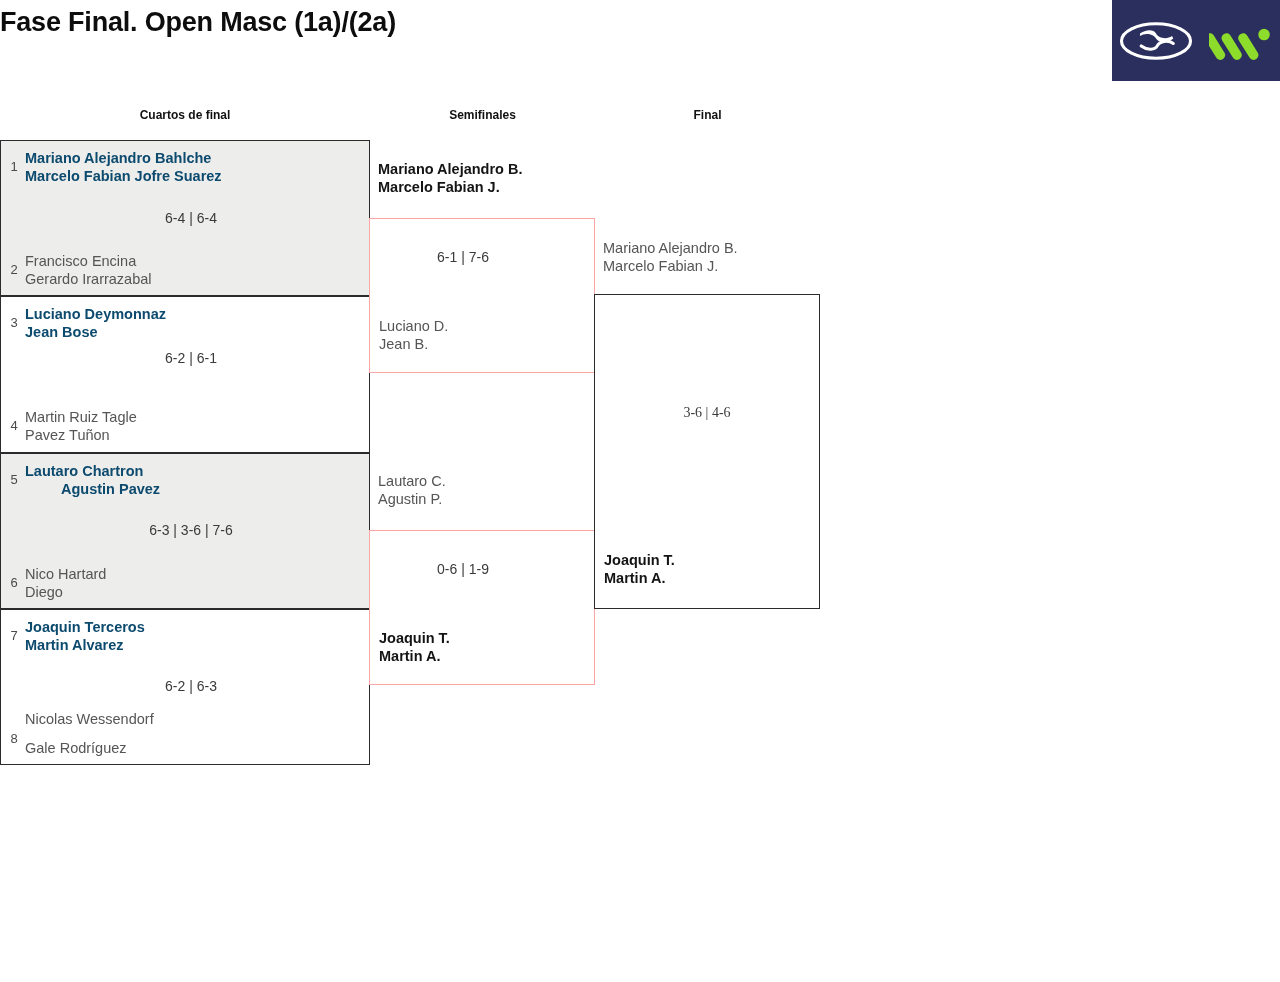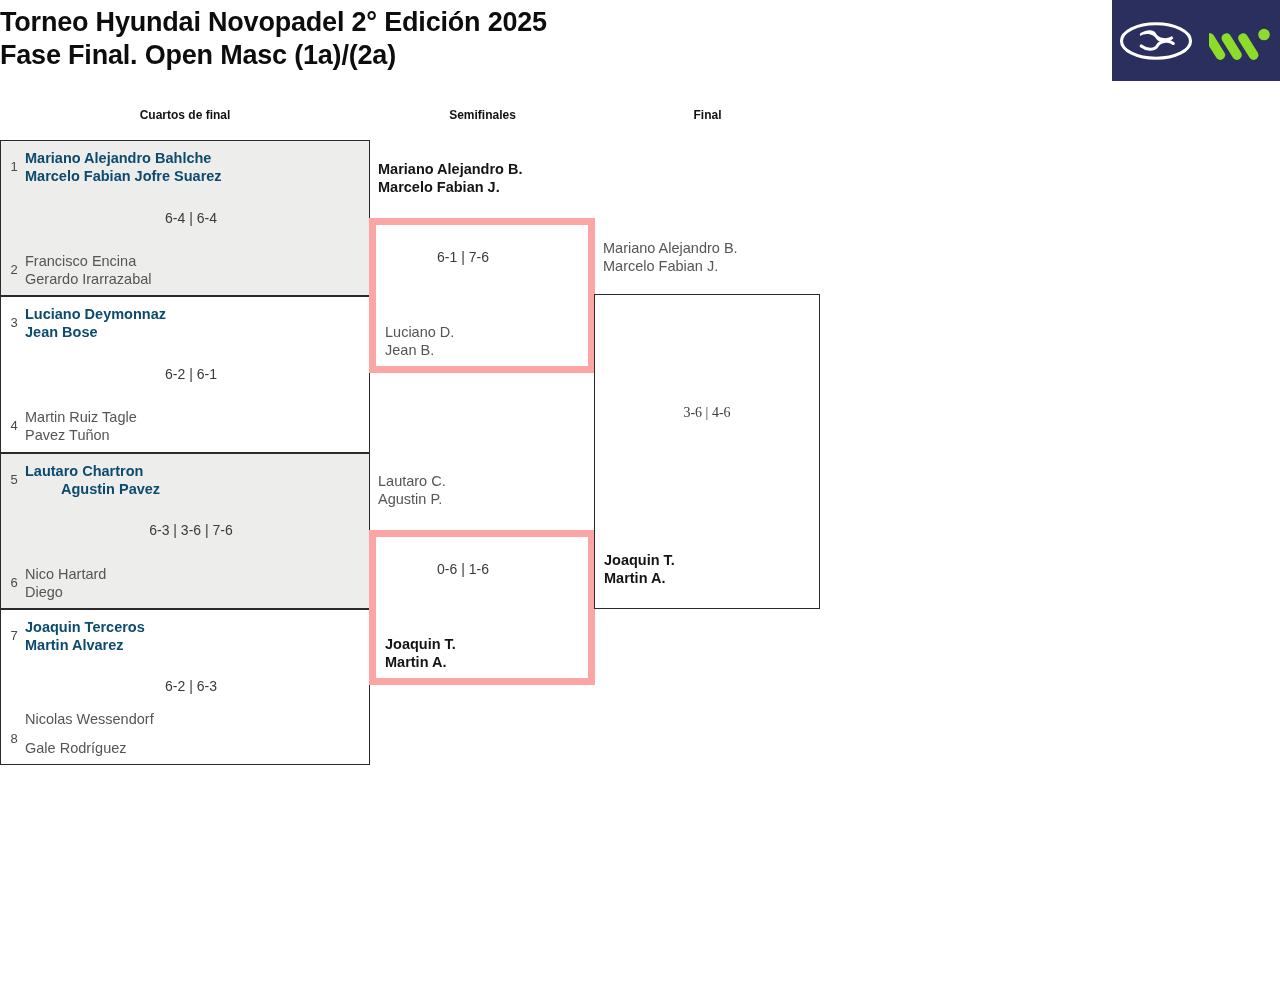--- a/index.html
+++ b/index.html
@@ -92,21 +92,21 @@
     text-align: center;
     white-space: nowrap;
   }
   .qf-score { left: 0; width: 382px; }
 
   
   .sf-box {
     position: absolute;
     left: 369px;
     width: 226px;
-    border: 7px solid #fca5a5;
+    border: 1px solid #fca5a5;
     background: #ffffff;
   }
   .sf-team {
     position: absolute;
     left: 9px;
     font-size: 14.5px;
     line-height: 18px;
     white-space: nowrap;
   }
   .sf-team.win  { font-weight: 700; color: #141414; }
@@ -131,21 +131,20 @@
   .f-team.win  { font-weight: 700; color: #141414; }
   .f-team.lose { font-weight: 400; color: #555555; }
   .f-score { left: 594px; width: 226px; }
 </style>
 </head>
 <body>
 
 <div id="root">
 
   <div class="title-block">
-    <div class="title-line">Torneo Hyundai Novopadel 2° Edición 2025</div>
     <div class="title-line">Fase Final. Open Masc (1a)/(2a)</div>
   </div>
 
   <div class="logo-box">
     <svg class="hyundai-mark" viewBox="0 0 120 64">
       <ellipse cx="60" cy="32" rx="56" ry="28" fill="none" stroke="#ffffff" stroke-width="5"></ellipse>
       <path d="M34 20 C42 14 56 12 60 20 C64 28 78 30 86 24 L88 28 C80 36 64 36 60 28 C56 20 42 18 34 24 Z" fill="#ffffff"></path>
       <path d="M36 40 C44 46 58 48 62 40 C66 32 80 30 88 36" fill="none" stroke="#ffffff" stroke-width="5" stroke-linecap="round"></path>
     </svg>
     <svg class="m-mark" viewBox="0 0 100 64">
@@ -175,21 +174,21 @@
 
     <div class="qf-box" style="top:156px; height:157px;">
       <span class="seed" style="top:18px;">3</span>
       <span class="team win" style="top:8px;">Luciano Deymonnaz</span>
       <span class="team win" style="top:26px;">Jean Bose</span>
 
       <span class="seed" style="top:121px;">4</span>
       <span class="team lose" style="top:111px;">Martin Ruiz Tagle</span>
       <span class="team lose" style="top:129px;">Pavez Tuñon</span>
     </div>
-    <div class="score qf-score" style="top:226px;">6-2 | 6-1</div>
+    <div class="score qf-score" style="top:210px;">6-2 | 6-1</div>
 
     <div class="qf-box shaded" style="top:313px; height:156px;">
       <span class="seed" style="top:18px;">5</span>
       <span class="team win" style="top:8px;">Lautaro Chartron</span>
       <span class="team win" style="top:26px;margin-left:36px;">Agustin Pavez</span>
 
       <span class="seed" style="top:121px;">6</span>
       <span class="team lose" style="top:111px;">Nico Hartard</span>
       <span class="team lose" style="top:129px;">Diego</span>
     </div>
@@ -215,21 +214,21 @@
     </div>
     <div class="score sf-score" style="top:109px;">6-1 | 7-6</div>
 
     <div class="sf-team lose" style="top:332px; left:378px;">Lautaro C.</div>
     <div class="sf-team lose" style="top:350px; left:378px;">Agustin P.</div>
 
     <div class="sf-box" style="top:390px; height:155px;">
       <span class="sf-team win" style="top:98px;">Joaquin T.</span>
       <span class="sf-team win" style="top:116px;">Martin A.</span>
     </div>
-    <div class="score sf-score" style="top:421px;">0-6 | 1-6</div>
+    <div class="score sf-score" style="top:421px;">0-6 | 1-9</div>
 
     <div class="f-team lose" style="top:99px;  left:603px;">Mariano Alejandro B.</div>
     <div class="f-team lose" style="top:117px; left:603px;">Marcelo Fabian J.</div>
 
     <div class="f-box" style="top:154px; height:315px;">
       <span class="f-team win" style="top:256px;">Joaquin T.</span>
       <span class="f-team win" style="top:274px;">Martin A.</span>
     </div>
     <div class="score f-score" style="top:265px;font-family:Liberation Serif, serif;">3-6 | 4-6</div>
 

